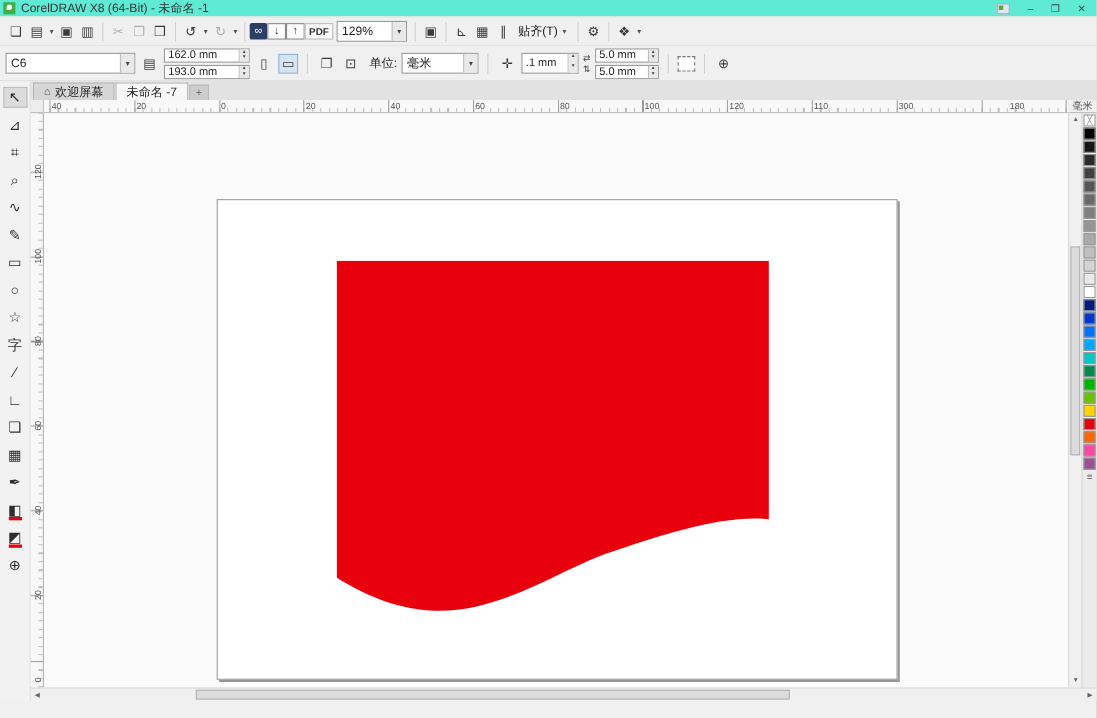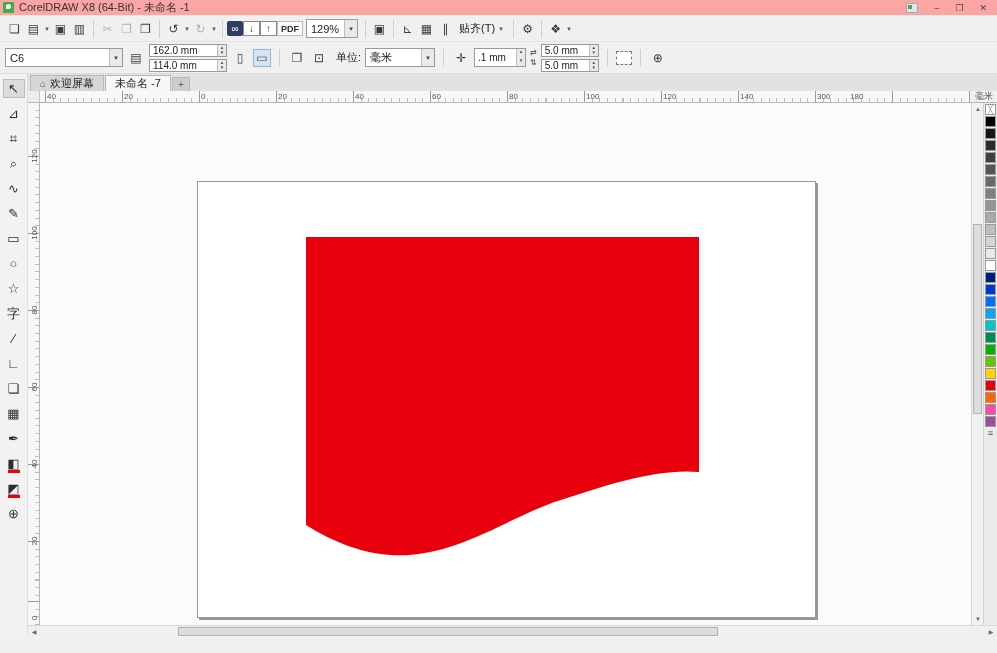--- a/index.html
+++ b/index.html
@@ -1,21 +1,21 @@
 <!DOCTYPE html>
 <html><head>
 <meta charset="utf-8">
 <style>
   * { margin:0; padding:0; box-sizing:border-box; }
   body { font-family:"Liberation Sans", sans-serif; background:#888; }
   .app { position:relative; width:997px; height:653px; background:#f0f0f0; overflow:hidden;
          font-family:"Liberation Sans", sans-serif; color:#222; }
 
   
-  .titlebar { height:15px; display:flex; align-items:center; background:#fca5a5; font-size:11px; }
+  .titlebar { height:15px; display:flex; align-items:center; background:#5eead4; font-size:11px; }
   .app-logo { width:11px; height:11px; margin:0 5px 0 3px; background:#3fae49; position:relative; }
   .app-logo::after { content:""; position:absolute; left:3px; top:2px; width:5px; height:5px;
                      background:#fff; border-radius:50% 50% 50% 0; }
   .titlebar .title { color:#333; }
   .win-controls { margin-left:auto; display:flex; align-items:center; gap:16px; padding-right:10px; }
   .win-controls span { font-size:9px; color:#444; cursor:default; }
   .ws-icon { width:12px; height:10px; background:#dfe7ef; border:1px solid #9ab; position:relative; }
   .ws-icon::after { content:""; position:absolute; left:1px; top:1px; width:4px; height:4px; background:#57a639; }
 
   
@@ -34,21 +34,21 @@
            font-size:10px; }
   .search-chip { width:16px; height:15px; min-width:16px; background:#2c3e66; color:#fff;
                  border-radius:2px; font-size:10px; }
   .pdf-chip { font-size:9px; font-weight:bold; color:#333; padding:0 3px; border:1px solid #bbb;
               background:#fafafa; height:15px; display:flex; align-items:center; }
   .combo { display:flex; align-items:center; height:19px; border:1px solid #9a9a9a; background:#fff;
            font-size:11px; }
   .combo .val { padding:0 4px; flex:1; }
   .combo .cbtn { width:13px; height:100%; background:#e9e9e9; border-left:1px solid #bdbdbd;
                  display:flex; align-items:center; justify-content:center; font-size:7px; color:#444; }
-  .zoom-combo { width:52px; margin:0 3px; }
+  .zoom-combo { width:64px; margin:0 3px; }
   .text-btn { display:flex; align-items:center; gap:2px; font-size:11px; padding:0 4px; height:20px; }
 
   
   .propbar { height:32px; display:flex; align-items:center; padding-left:5px; gap:4px;
              background:#f0f0f0; border-bottom:1px solid #dcdcdc; }
   .preset-combo { width:118px; }
   .pb-icon { width:18px; height:18px; display:flex; align-items:center; justify-content:center;
              font-size:12px; color:#3a3a3a; }
   .dim-col { display:flex; flex-direction:column; gap:2px; }
   .field { display:flex; align-items:center; border:1px solid #9a9a9a; background:#fff;
@@ -209,21 +209,21 @@
     <span class="pb-icon">▤</span>
     <div class="dim-col">
       <div class="field dim-field">
         <span class="fval">162.0 mm</span>
         <span class="spin">
             <i>▴</i>
             <i>▾</i>
           </span>
       </div>
       <div class="field dim-field">
-        <span class="fval">114.0 mm</span>
+        <span class="fval">193.0 mm</span>
         <span class="spin">
             <i>▴</i>
             <i>▾</i>
           </span>
       </div>
     </div>
     <span class="ob">▯</span>
     <span class="ob active">▭</span>
     <span class="sep"></span>
     <span class="ob">❐</span>
@@ -347,23 +347,23 @@
         <div class="hruler">
           <span class="rlabel" style="left:5px">40</span>
           <span class="rlabel" style="left:82px">20</span>
           <span class="rlabel" style="left:159px">0</span>
           <span class="rlabel" style="left:236px">20</span>
           <span class="rlabel" style="left:313px">40</span>
           <span class="rlabel" style="left:390px">60</span>
           <span class="rlabel" style="left:467px">80</span>
           <span class="rlabel" style="left:544px">100</span>
           <span class="rlabel" style="left:621px">120</span>
-          <span class="rlabel" style="left:698px">140</span>
+          <span class="rlabel" style="left:698px">110</span>
           <span class="rlabel" style="left:775px">300</span>
-          <span class="rlabel" style="left:808px">180</span>
+          <span class="rlabel" style="left:876px">180</span>
         </div>
         <div class="ruler-unit">毫米</div>
       </div>
 
       <div class="contentrow">
         <div class="vruler">
           <span class="rlabel" style="top:47px">120</span>
           <span class="rlabel" style="top:124px">100</span>
           <span class="rlabel" style="top:201px">80</span>
           <span class="rlabel" style="top:278px">60</span>

